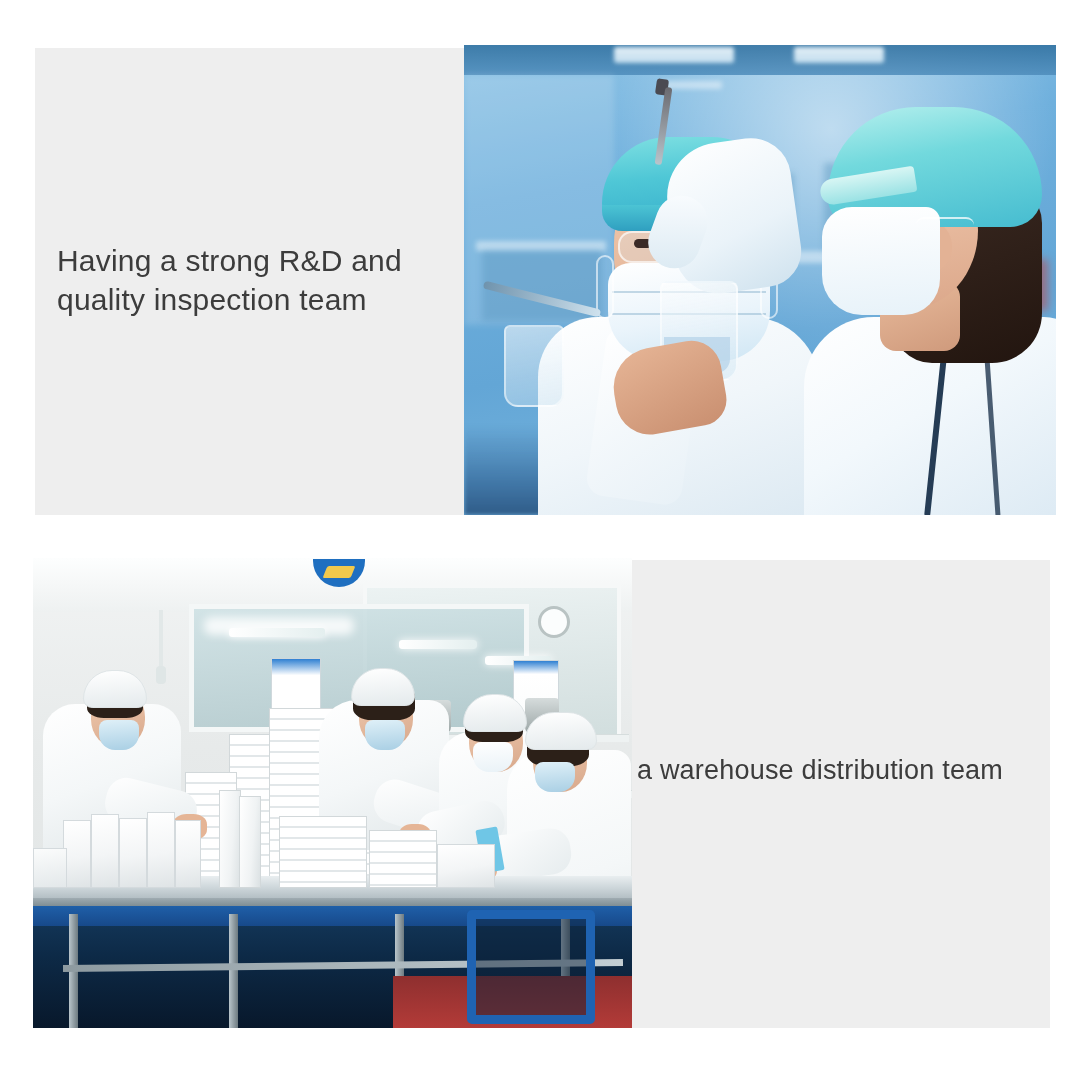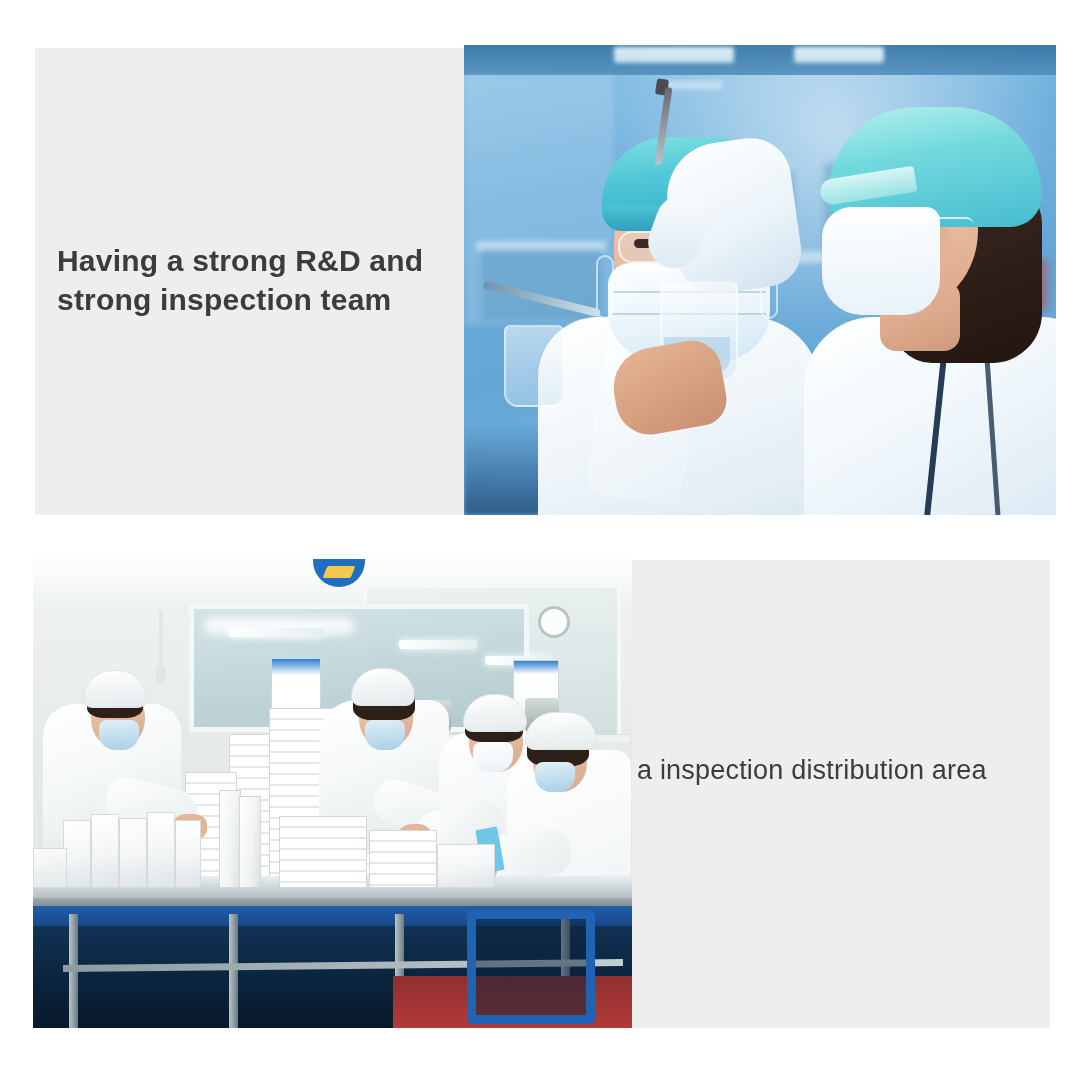--- a/index.html
+++ b/index.html
@@ -38,21 +38,21 @@
     background: #eeeeee;
   }
   .caption-top {
     position: absolute;
     left: 22px;
     top: 196px;
     width: 400px;
     color: #3c3c3c;
     font-size: 30px;
     line-height: 39px;
-    font-weight: 700;
+    font-weight: 400;
     letter-spacing: 0.2px;
   }
   .caption-top .line { display: block; white-space: nowrap; }
 
   .photo-top {
     position: absolute;
     left: 429px;
     top: 0;
     width: 592px;
     height: 470px;
@@ -458,21 +458,21 @@
 <body>
 
 <div class="page">
 
   <div class="section-top">
 
     <div class="panel-gray-top"></div>
 
     <div class="caption-top">
       <span class="line">Having a strong R&amp;D and</span>
-      <span class="line">strong inspection team</span>
+      <span class="line">quality inspection team</span>
     </div>
 
     <div class="photo-top">
       <div class="lab-bg"></div>
       <div class="lab-ceiling"></div>
       <div class="ceiling-light" style="left:150px;width:120px;"></div>
       <div class="ceiling-light" style="left:330px;width:90px;"></div>
 
       <div class="lab-wallpanel" style="left:0;top:30px;width:150px;height:250px;"></div>
       <div class="lab-shelf" style="left:12px;top:196px;width:130px;height:10px;"></div>
@@ -529,21 +529,21 @@
       <div class="rod-left"></div>
       <div class="tube-left"></div>
     </div>
   </div>
 
   <div class="section-bottom">
 
     <div class="panel-gray-bottom"></div>
 
     <div class="caption-bottom">
-      <span class="line">a inspection distribution area</span>
+      <span class="line">a warehouse distribution team</span>
     </div>
 
     <div class="photo-bottom">
       <div class="wh-wall"></div>
       <div class="wh-ceiling"></div>
       <div class="wh-logo"></div>
 
       <div class="wh-window2"></div>
       <div class="wh-window">
         <div class="glare"></div>

